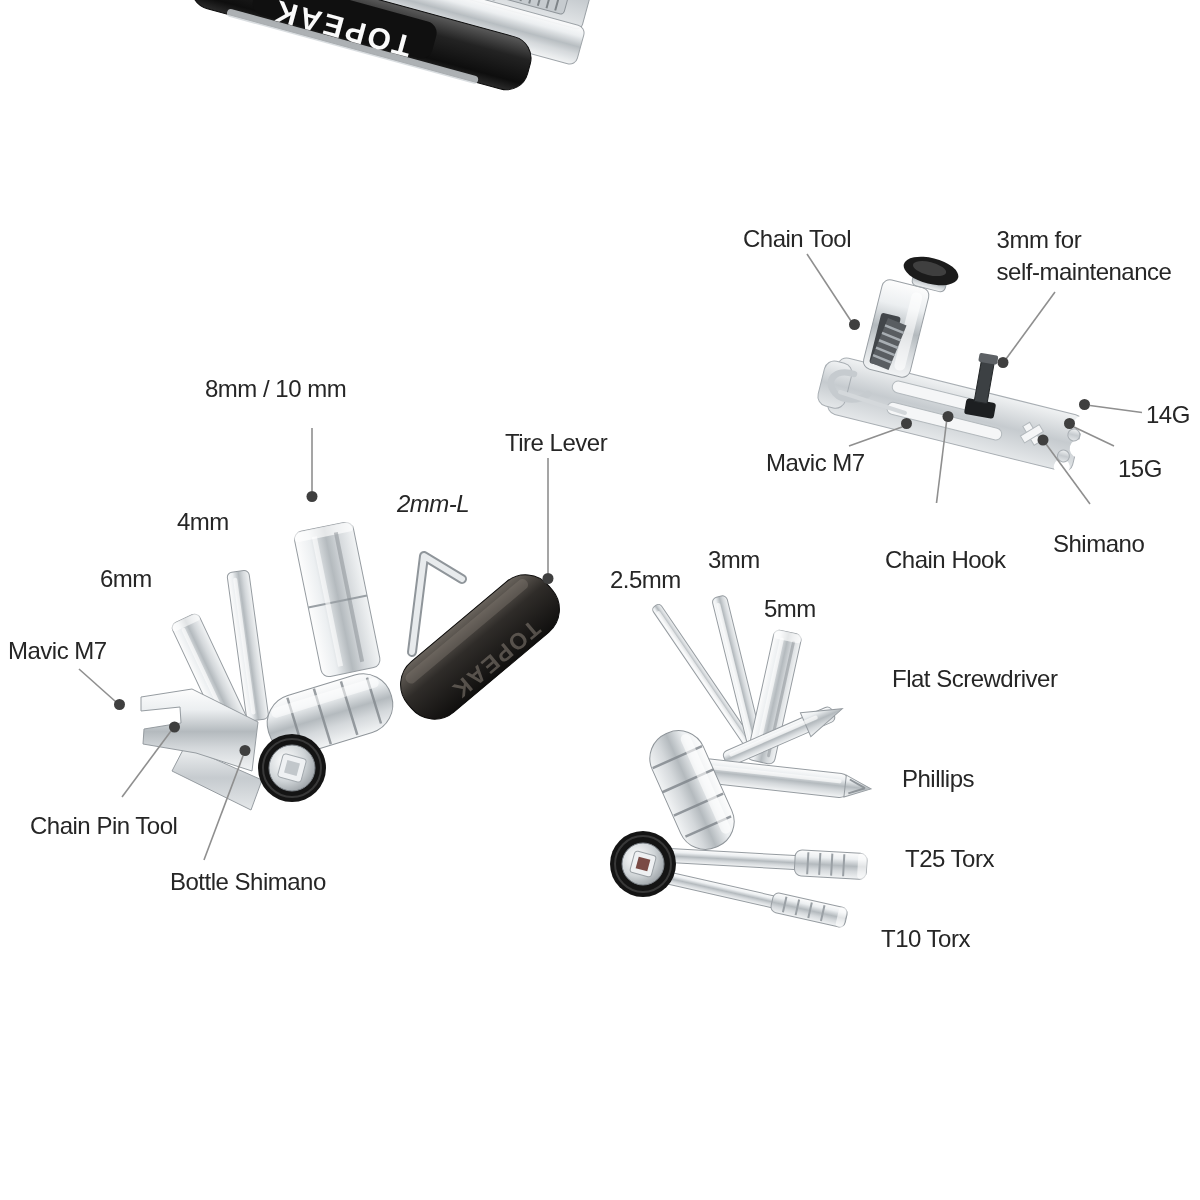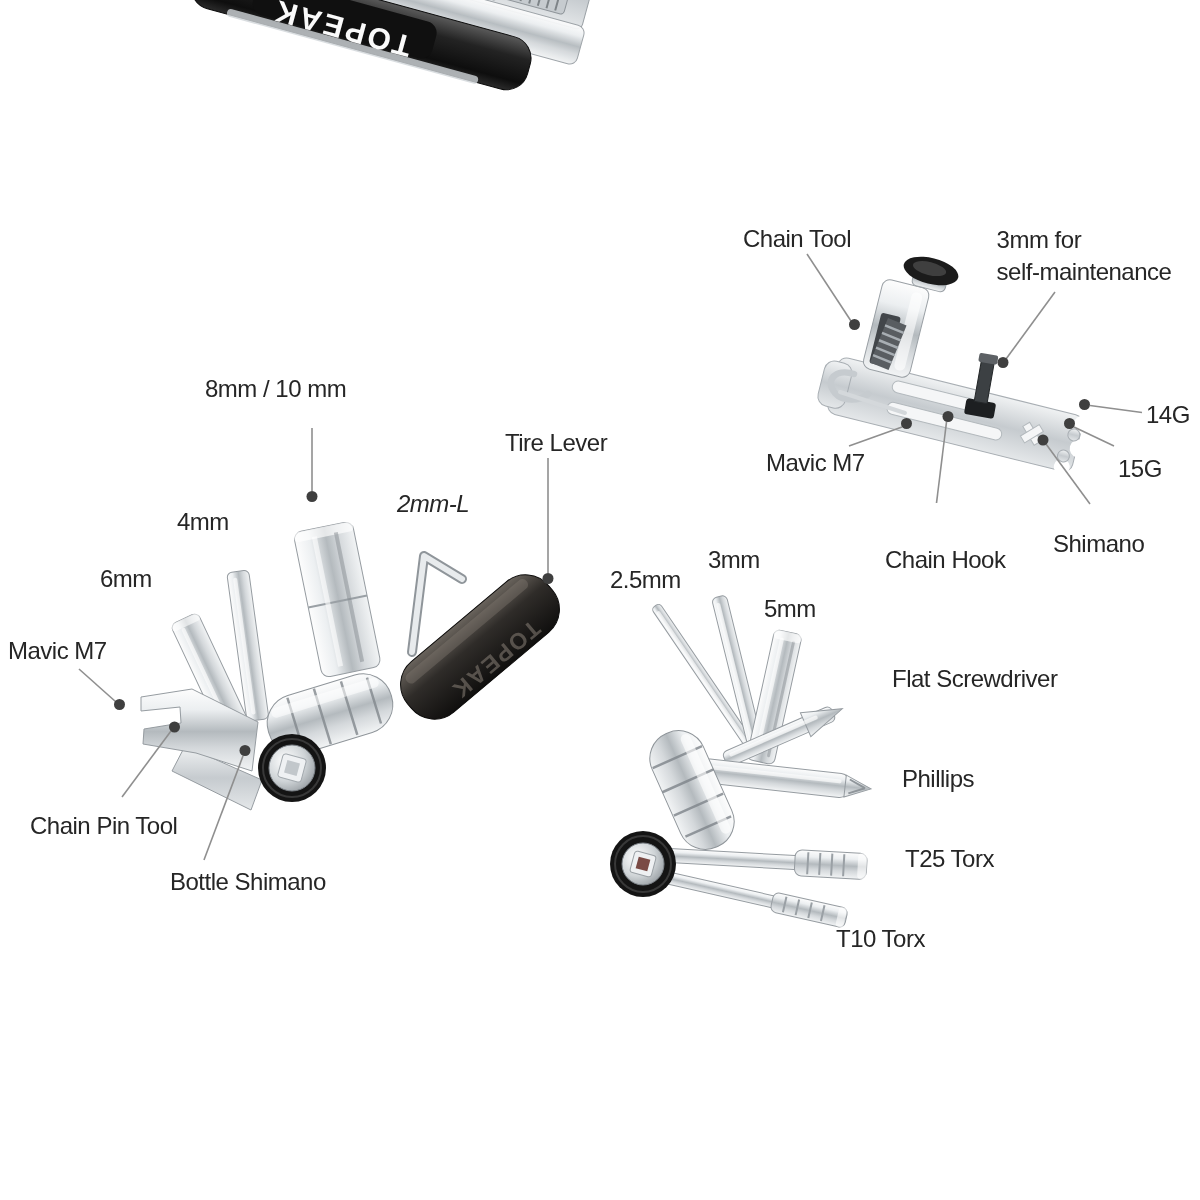--- a/index.html
+++ b/index.html
@@ -285,21 +285,21 @@
   <div class="label" style="left:100px; top:566px;">6mm</div>
   <div class="label" style="left:8px;   top:638px;">Mavic M7</div>
   <div class="label" style="left:30px;  top:813px;">Chain Pin Tool</div>
   <div class="label" style="left:170px; top:869px;">Bottle Shimano</div>
   <div class="label" style="left:610px; top:567px;">2.5mm</div>
   <div class="label" style="left:708px; top:547px;">3mm</div>
   <div class="label" style="left:764px; top:596px;">5mm</div>
   <div class="label" style="left:892px; top:666px;">Flat Screwdriver</div>
   <div class="label" style="left:902px; top:766px;">Phillips</div>
   <div class="label" style="left:905px; top:846px;">T25 Torx</div>
-  <div class="label" style="left:836px; top:926px;">T10 Torx</div>
+  <div class="label" style="left:881px; top:926px;">T10 Torx</div>
 
   <div class="label" style="left:743px; top:226px;">Chain Tool</div>
   <div class="label centered" style="left:1084px; top:224px;">
     <div>3mm for</div>
     <div>self-maintenance</div>
   </div>
   <div class="label" style="left:1146px; top:402px;">14G</div>
   <div class="label" style="left:1118px; top:456px;">15G</div>
   <div class="label" style="left:766px; top:450px;">Mavic M7</div>
   <div class="label" style="left:885px; top:511px;margin-top:36px;">Chain Hook</div>

